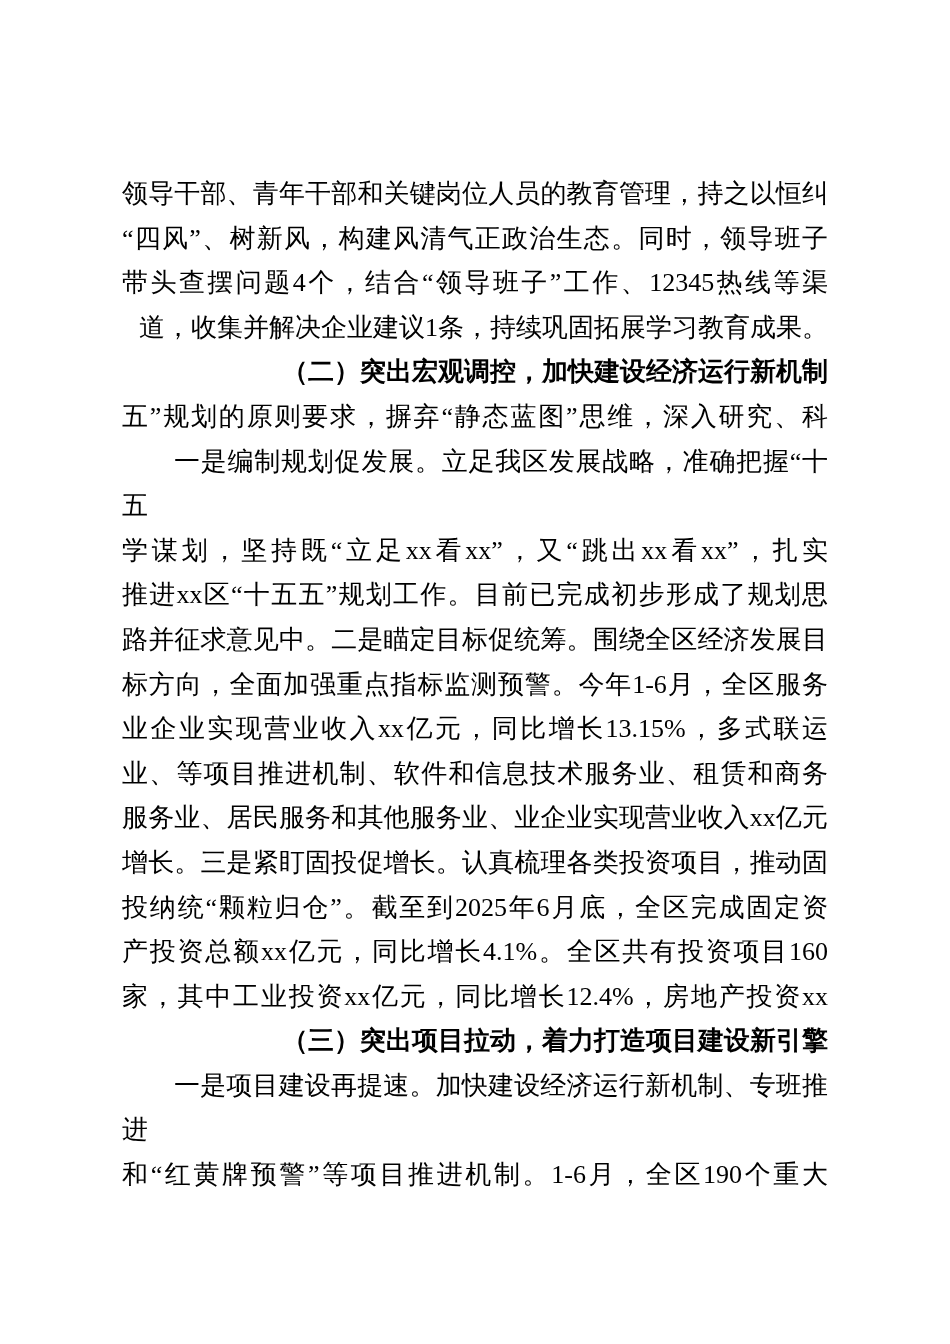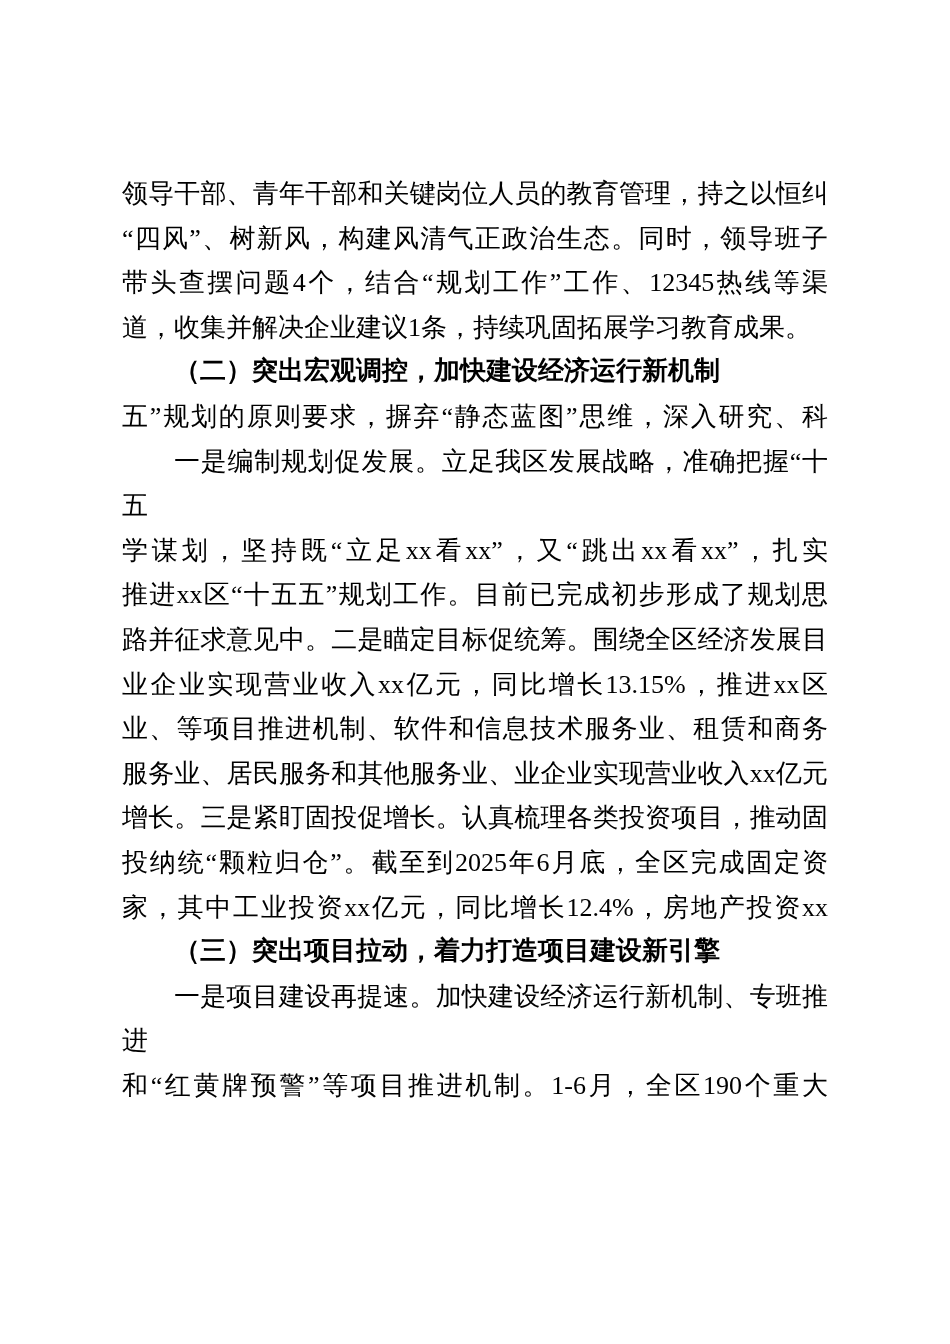--- a/index.html
+++ b/index.html
@@ -25,61 +25,62 @@
     font-size: 26px;
     line-height: 44.6px;
     color: #000000;
   }
   p.para {
     margin: 0;
     padding: 0;
   }
   .line {
     display: block;
-    text-align: left;
+    text-align: right;
     white-space: normal;
   }
   
   .line.fill {
     text-align: justify;
     text-align-last: justify;
   }
   .line.indent {
     text-indent: 2em;
   }
   .para.heading .line {
     font-weight: bold;
-    font-family: Liberation Mono, monospace;
   }
 </style>
 </head>
 <body>
 
 <div class="page">
   <div class="doc" id="doc">
       <p class="para body">
         <span class="line fill">领导干部、青年干部和关键岗位人员的教育管理，持之以恒纠</span>
         <span class="line fill">“四风”、树新风，构建风清气正政治生态。同时，领导班子</span>
-        <span class="line fill">带头查摆问题4个，结合“规划工作”工作、12345热线等渠</span>
+        <span class="line fill">带头查摆问题4个，结合“领导班子”工作、12345热线等渠</span>
         <span class="line">道，收集并解决企业建议1条，持续巩固拓展学习教育成果。</span>
       </p>
       <p class="para heading">
         <span class="line indent">（二）突出宏观调控，加快建设经济运行新机制</span>
       </p>
       <p class="para body">
         <span class="line fill">五”规划的原则要求，摒弃“静态蓝图”思维，深入研究、科</span>
         <span class="line fill indent">一是编制规划促发展。立足我区发展战略，准确把握“十五</span>
         <span class="line fill">学谋划，坚持既“立足xx看xx”，又“跳出xx看xx”，扎实</span>
         <span class="line fill">推进xx区“十五五”规划工作。目前已完成初步形成了规划思</span>
         <span class="line fill">路并征求意见中。二是瞄定目标促统筹。围绕全区经济发展目</span>
-        <span class="line fill">业企业实现营业收入xx亿元，同比增长13.15%，推进xx区</span>
+        <span class="line fill">标方向，全面加强重点指标监测预警。今年1-6月，全区服务</span>
+        <span class="line fill">业企业实现营业收入xx亿元，同比增长13.15%，多式联运</span>
         <span class="line fill">业、等项目推进机制、软件和信息技术服务业、租赁和商务</span>
         <span class="line fill">服务业、居民服务和其他服务业、业企业实现营业收入xx亿元</span>
         <span class="line fill">增长。三是紧盯固投促增长。认真梳理各类投资项目，推动固</span>
         <span class="line fill">投纳统“颗粒归仓”。截至到2025年6月底，全区完成固定资</span>
+        <span class="line fill">产投资总额xx亿元，同比增长4.1%。全区共有投资项目160</span>
         <span class="line fill">家，其中工业投资xx亿元，同比增长12.4%，房地产投资xx</span>
       </p>
       <p class="para heading">
         <span class="line indent">（三）突出项目拉动，着力打造项目建设新引擎</span>
       </p>
       <p class="para body">
         <span class="line fill indent">一是项目建设再提速。加快建设经济运行新机制、专班推进</span>
         <span class="line fill">和“红黄牌预警”等项目推进机制。1-6月，全区190个重大</span>
       </p>
     </div>

